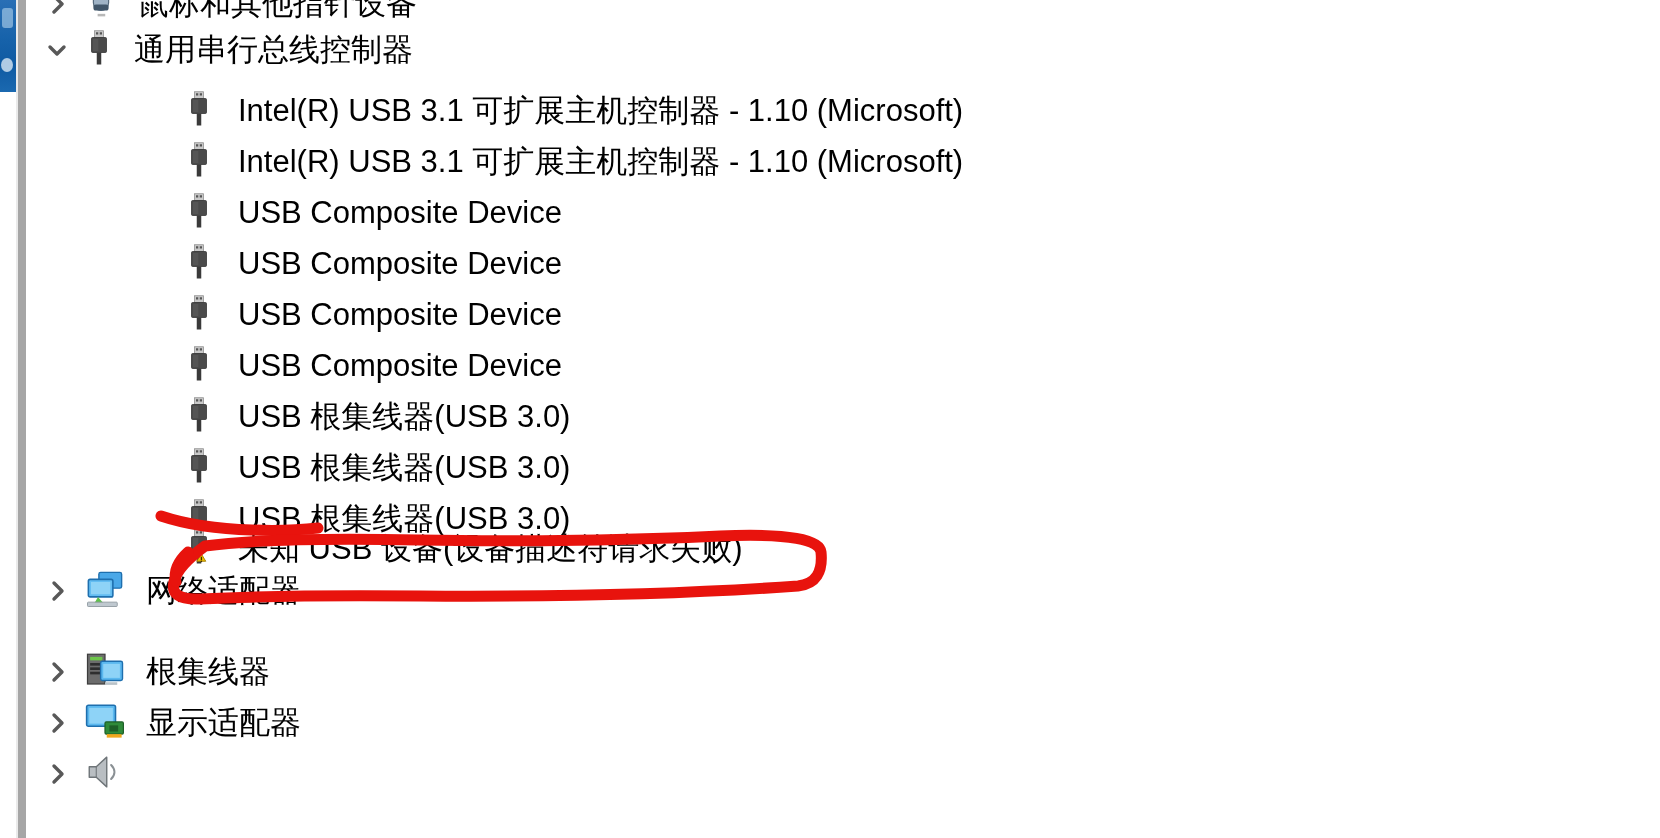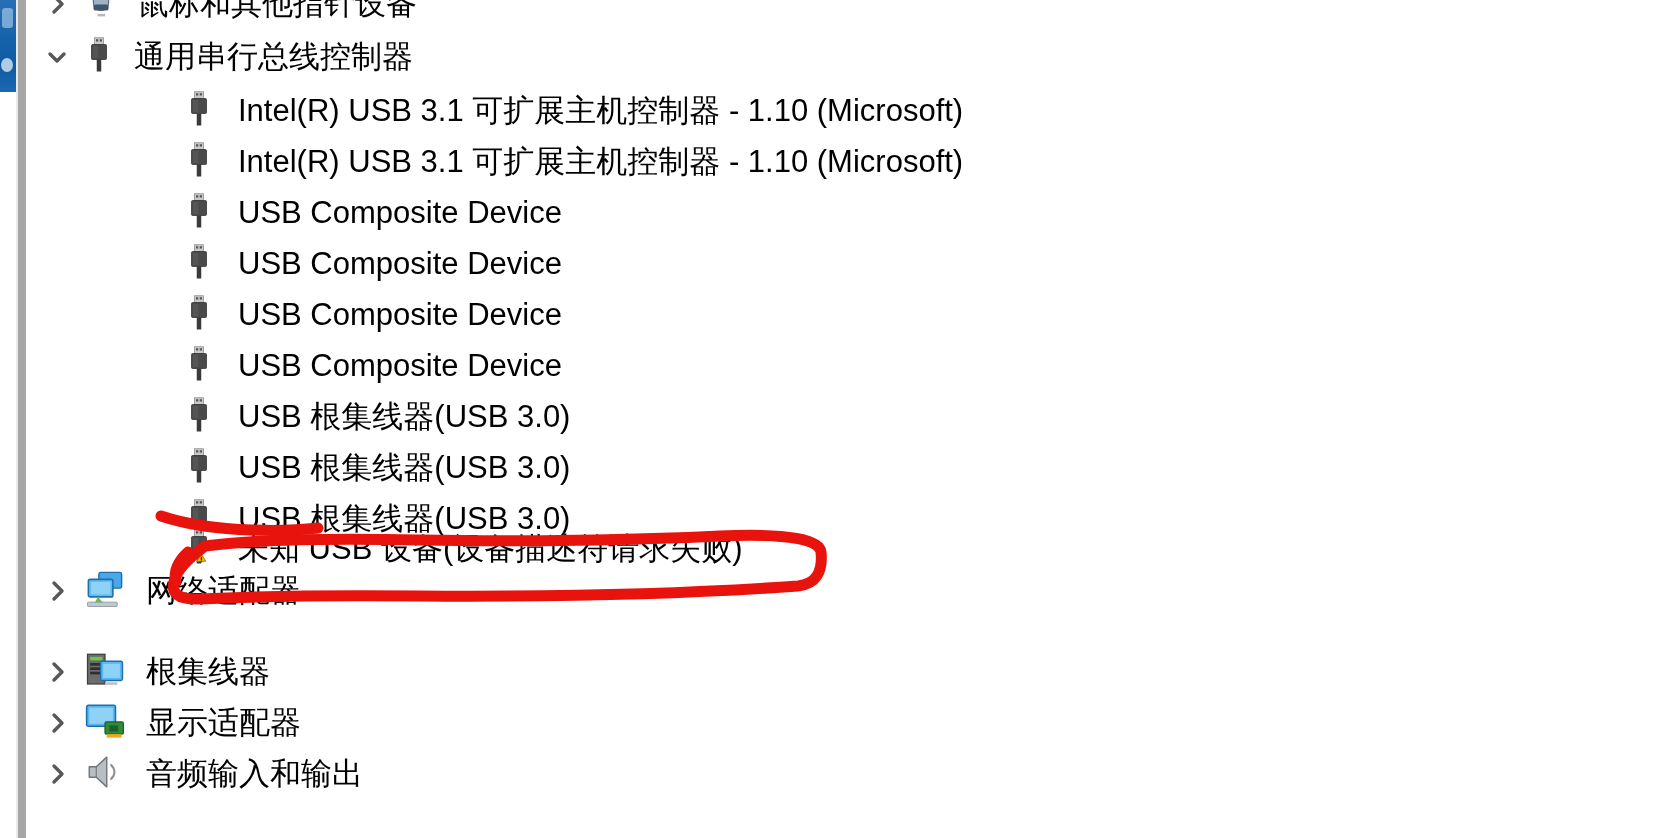--- a/index.html
+++ b/index.html
@@ -137,21 +137,21 @@
           </svg>
         </span>
         <span class="row-icon"><svg width="34" height="44" viewBox="0 0 40 52">
             <rect x="11" y="2" width="18" height="34" rx="9" fill="#9fb3c6" stroke="#55697c" stroke-width="1.4"></rect>
             <rect x="18.4" y="5" width="3.2" height="11" rx="1.6" fill="#6d8298"></rect>
             <rect x="11" y="29" width="18" height="7" rx="3" fill="#41566a"></rect>
             <rect x="16" y="40" width="9" height="3" fill="#b8b8b8"></rect>
           </svg></span>
         <span class="row-label">鼠标和其他指针设备</span>
       </div>
-      <div class="row lvl1" style="top: 31px; text-align: center;">
+      <div class="row lvl1" style="top: 24px; text-align: center;">
         <span class="twisty">
           <svg width="24" height="24" viewBox="0 0 24 24">
             <path fill="none" stroke="#585858" stroke-width="3.4" stroke-linecap="round" stroke-linejoin="round" d="M5,9 L12,16 L19,9"></path>
           </svg>
         </span>
         <span class="row-icon"><svg width="30" height="38" viewBox="0 0 40 50">
             <rect x="14" y="2" width="12" height="9" fill="#c9c9c9" stroke="#8a8a8a" stroke-width="1"></rect>
             <rect x="16" y="4" width="3" height="3" fill="#555"></rect>
             <rect x="21" y="4" width="3" height="3" fill="#555"></rect>
             <rect x="10" y="11" width="20" height="20" rx="1.5" fill="#4a4a4a" stroke="#2f2f2f" stroke-width="1"></rect>
@@ -325,21 +325,20 @@
         <span class="twisty">
           <svg width="24" height="24" viewBox="0 0 24 24">
             <path fill="none" stroke="#585858" stroke-width="3.4" stroke-linecap="round" stroke-linejoin="round" d="M9,4 L17,12 L9,20"></path>
           </svg>
         </span>
         <span class="row-icon"><svg width="42" height="42" viewBox="0 0 48 48">
             <path d="M6,18 L14,18 L26,7 L26,41 L14,30 L6,30 Z" fill="#b9bec2" stroke="#6e7478" stroke-width="1.6" stroke-linejoin="round"></path>
             <path d="M14,18 L14,30" stroke="#6e7478" stroke-width="1.2"></path>
             <path d="M31,16 C36,21 36,27 31,32" fill="none" stroke="#8a9094" stroke-width="2.4" stroke-linecap="round"></path>
           </svg></span>
-        <span class="row-label">音频输入和输出</span>
       </div>
     </div>
 
   <svg id="annotation" viewBox="0 0 1660 838" xmlns="http://www.w3.org/2000/svg">
     <g fill="none" stroke="#e8130d" stroke-width="11" stroke-linecap="round" stroke-linejoin="round">
 
       <path d="M161,516 C185,524 215,529 252,530 C278,531 300,530 318,528"></path>
 
       <path d="M205,546 C250,540 330,538 420,540 C520,542 640,540 720,536
                C790,533 820,540 821,552

